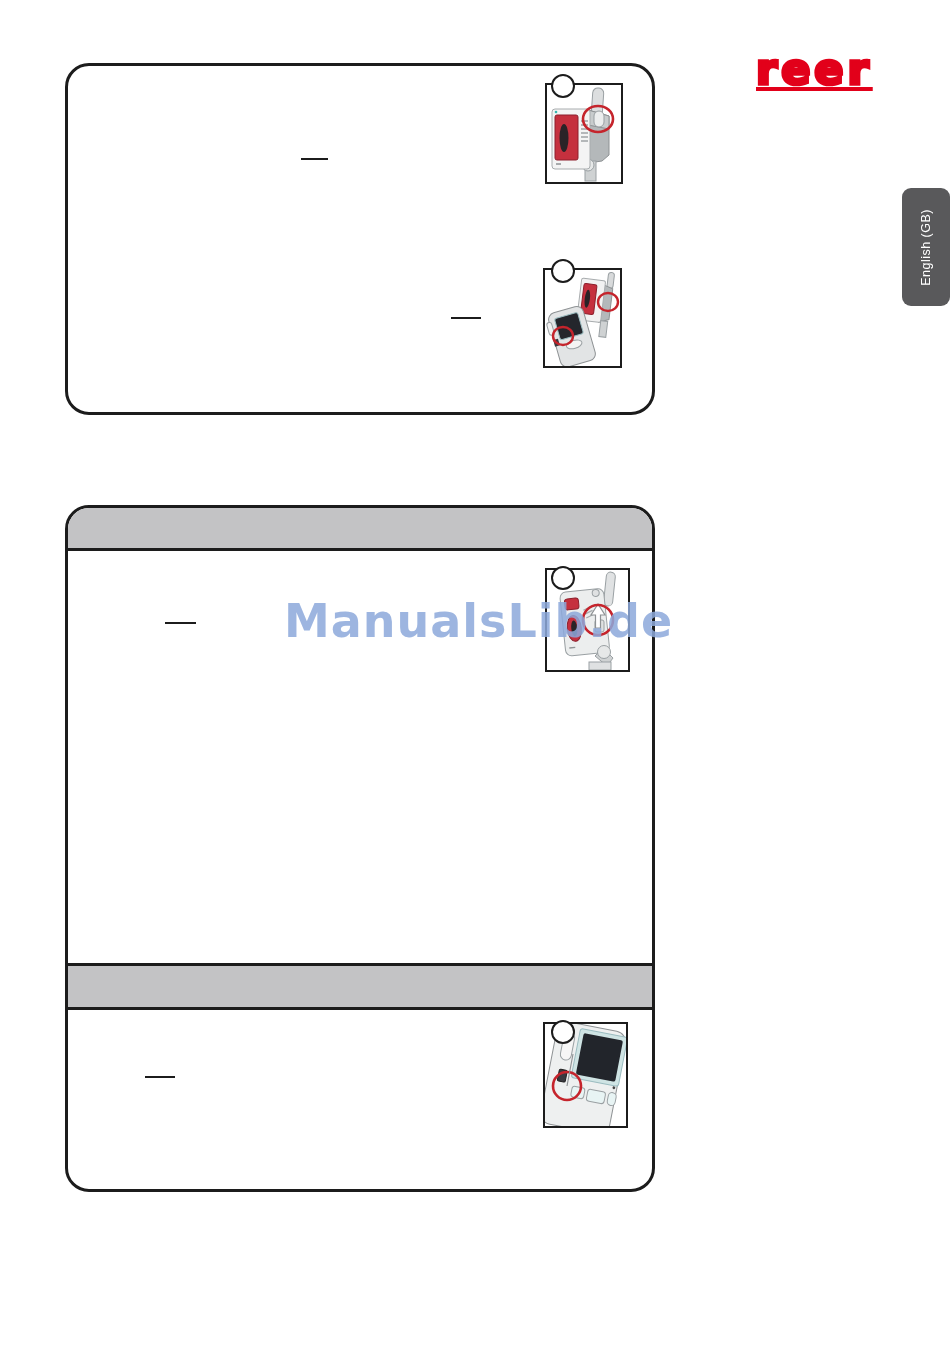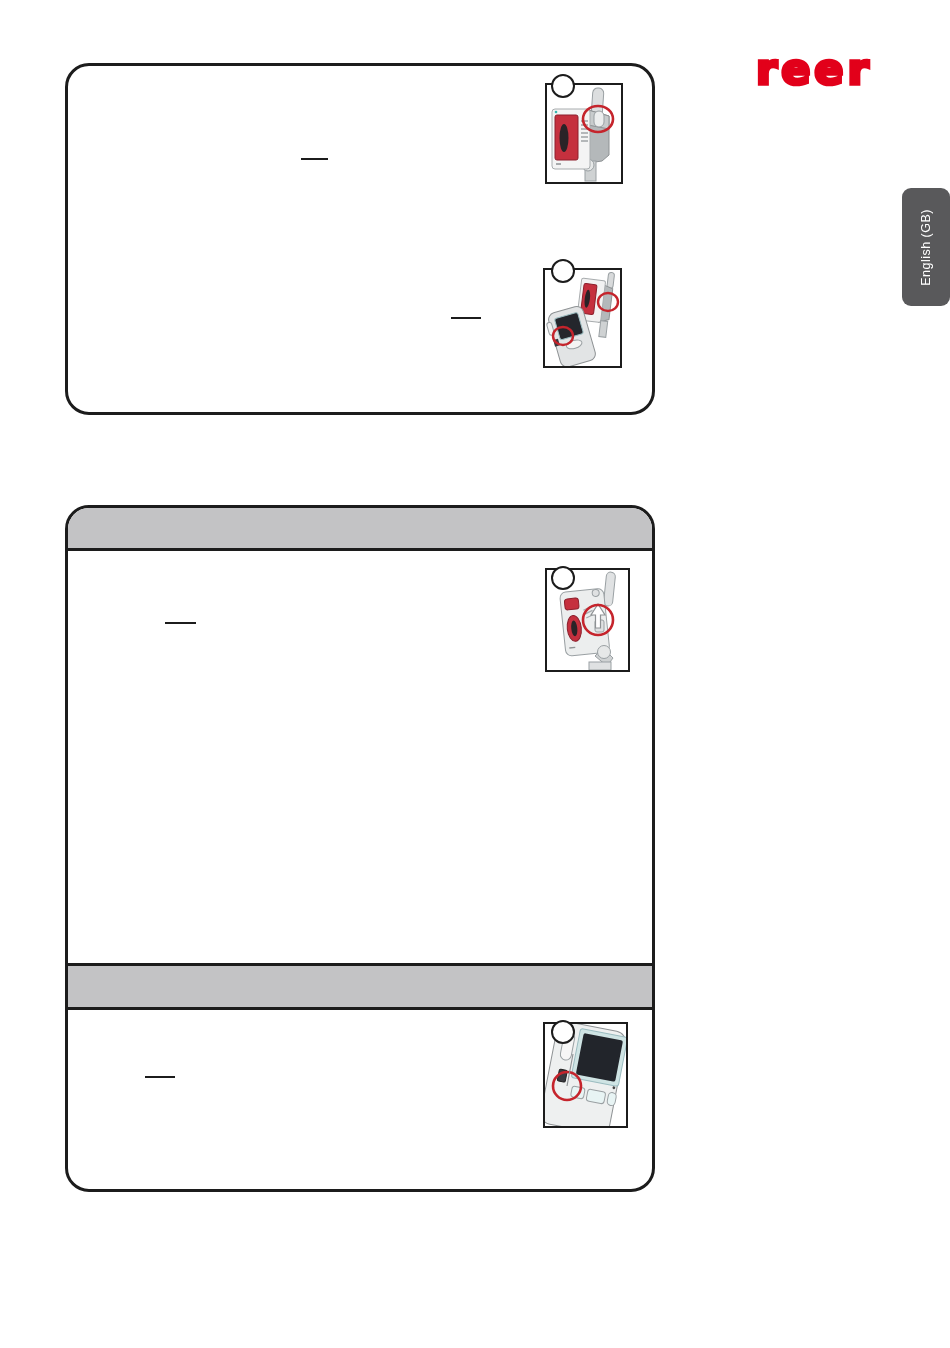--- a/index.html
+++ b/index.html
@@ -12,20 +12,21 @@
     overflow: hidden;
   }
 
   
   .logo {
     position: absolute; left: 756px; top: 48px;
     font-family: "DejaVu Sans", sans-serif;
     font-weight: bold; font-size: 43px; line-height: 1;
     color: #e2001a;
     letter-spacing: 4px;
+    text-decoration: underline;
     -webkit-text-stroke: 3.5px #e2001a;
   }
 
   
   .lang-tab {
     position: absolute; left: 902px; top: 188px;
     width: 48px; height: 118px;
     background: #59595b;
     border-radius: 9px;
     display: flex; align-items: center; justify-content: center;
@@ -92,20 +93,21 @@
 <body>
 
 <div class="page">
 
   <div class="logo">reer</div>
 
   <div class="lang-tab">
     <span>English (GB)</span>
   </div>
 
+  <div class="watermark">ManualsLib.de</div>
 
   <div class="box box1">
     <div class="uline" style="left:233px; top:92px;  width:27px;"></div>
     <div class="uline" style="left:383px; top:251px; width:30px;"></div>
   </div>
 
   <div class="fig" style="left:545px; top:83px; width:78px; height:101px;">
     <svg width="74" height="97" viewBox="0 0 74 97">
       <g>
         <rect x="45" y="3" width="11" height="30" rx="5" fill="#dcdedf" stroke="#9aa0a3" transform="rotate(4 50 18)"></rect>

